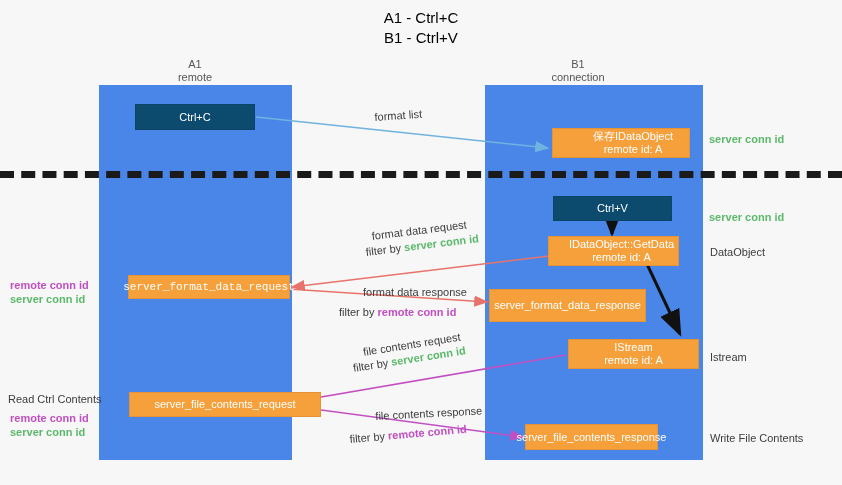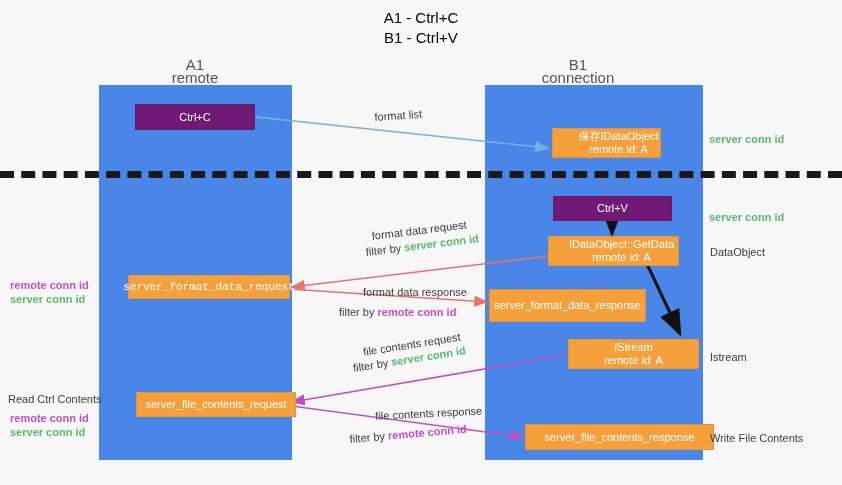--- a/index.html
+++ b/index.html
@@ -14,32 +14,32 @@
 
   .ttl{
     position:absolute;left:0;top:8px;width:842px;text-align:center;
     font-size:15px;color:#000000;line-height:20px;
   }
 
   .lane{
     position:absolute;background:#4a86e8;
   }
   .lane-hdr{
-    position:absolute;text-align:center;font-size:15px;color:#555;
+    position:absolute;text-align:center;font-size:11px;color:#555;
     line-height:13px;
   }
 
   .box{
     position:absolute;box-sizing:border-box;
     display:flex;align-items:center;justify-content:center;
     text-align:center;color:#fff;font-size:11px;line-height:13px;
     border:1px solid rgba(0,0,0,.07);
   }
   .orange{background:#f6a03c;}
-  .green{background:#701a75;}
+  .green{background:#0c4a6e;}
 
   .lbl{position:absolute;font-size:11px;color:#3c3c3c;line-height:14px;white-space:nowrap;}
   .green-t{color:#5bb96a;font-weight:bold;}
   .mag-t{color:#c24fc2;font-weight:bold;}
   .lbl.rot{transform-origin:left top;}
 
   svg.ov{position:absolute;left:0;top:0;width:842px;height:485px;overflow:visible;}
 
   .dash{
     position:absolute;left:0;top:171px;width:842px;height:0;
@@ -87,44 +87,44 @@
     <line x1="612" y1="205" x2="612" y2="234" stroke="#111111" stroke-width="3" marker-end="url(#ak)"></line>
     <line x1="549" y1="256" x2="292" y2="287" stroke="#e8736a" stroke-width="1.6" marker-end="url(#ar)"></line>
     <line x1="243" y1="286" x2="487" y2="302" stroke="#e8736a" stroke-width="1.6" marker-end="url(#ar)"></line>
     <line x1="646" y1="262" x2="680" y2="334" stroke="#111111" stroke-width="3" marker-end="url(#ak)"></line>
     <line x1="566" y1="355" x2="292" y2="402" stroke="#c24fc2" stroke-width="1.6" marker-end="url(#am)"></line>
     <line x1="247" y1="400" x2="523" y2="437" stroke="#c24fc2" stroke-width="1.6" marker-end="url(#am)"></line>
   </svg>
 
   <div class="box green" style="left:135px;top:104px;width:120px;height:26px;">Ctrl+C</div>
 
-  <div class="box orange" style="left:552px;top:128px;width:109px;height:30px;flex-direction:column;padding-left:24px;">
+  <div class="box orange" style="left:552px;top:128px;width:138px;height:30px;flex-direction:column;padding-left:24px;">
     <span>保存IDataObject</span>
     <span>remote id: A</span>
   </div>
 
   <div class="box green" style="left:553px;top:180px;width:119px;height:25px;margin-top:16px;">Ctrl+V</div>
 
   <div class="box orange" style="left:548px;top:236px;width:131px;height:30px;flex-direction:column;padding-left:16px;">
     <span>IDataObject::GetData</span>
     <span>remote id: A</span>
   </div>
 
   <div class="box orange" style="left:128px;top:275px;width:162px;height:24px;font-family:Liberation Mono, monospace;">server_format_data_request</div>
 
   <div class="box orange" style="left:489px;top:289px;width:157px;height:33px;">server_format_data_response</div>
 
   <div class="box orange" style="left:568px;top:339px;width:131px;height:30px;flex-direction:column;">
     <span>IStream</span>
     <span>remote id: A</span>
   </div>
 
-  <div class="box orange" style="left:136px;top:392px;width:160px;height:25px;">server_file_contents_request</div>
+  <div class="box orange" style="left:129px;top:392px;width:192px;height:25px;">server_file_contents_request</div>
 
-  <div class="box orange" style="left:525px;top:424px;width:189px;height:26px;">server_file_contents_response</div>
+  <div class="box orange" style="left:525px;top:424px;width:133px;height:26px;">server_file_contents_response</div>
 
   <div class="lbl rot" style="left:374px;top:110px;transform:rotate(-4deg);">format list</div>
 
   <div class="lbl rot" style="left:371px;top:229px;transform:rotate(-7deg);">format data request</div>
   <div class="lbl rot" style="left:365px;top:245px;transform:rotate(-7deg);">
     <span>filter by</span>
     <span class="green-t">server conn id</span>
   </div>
 
   <div class="lbl" style="left:363px;top:285px;">format data response</div>

